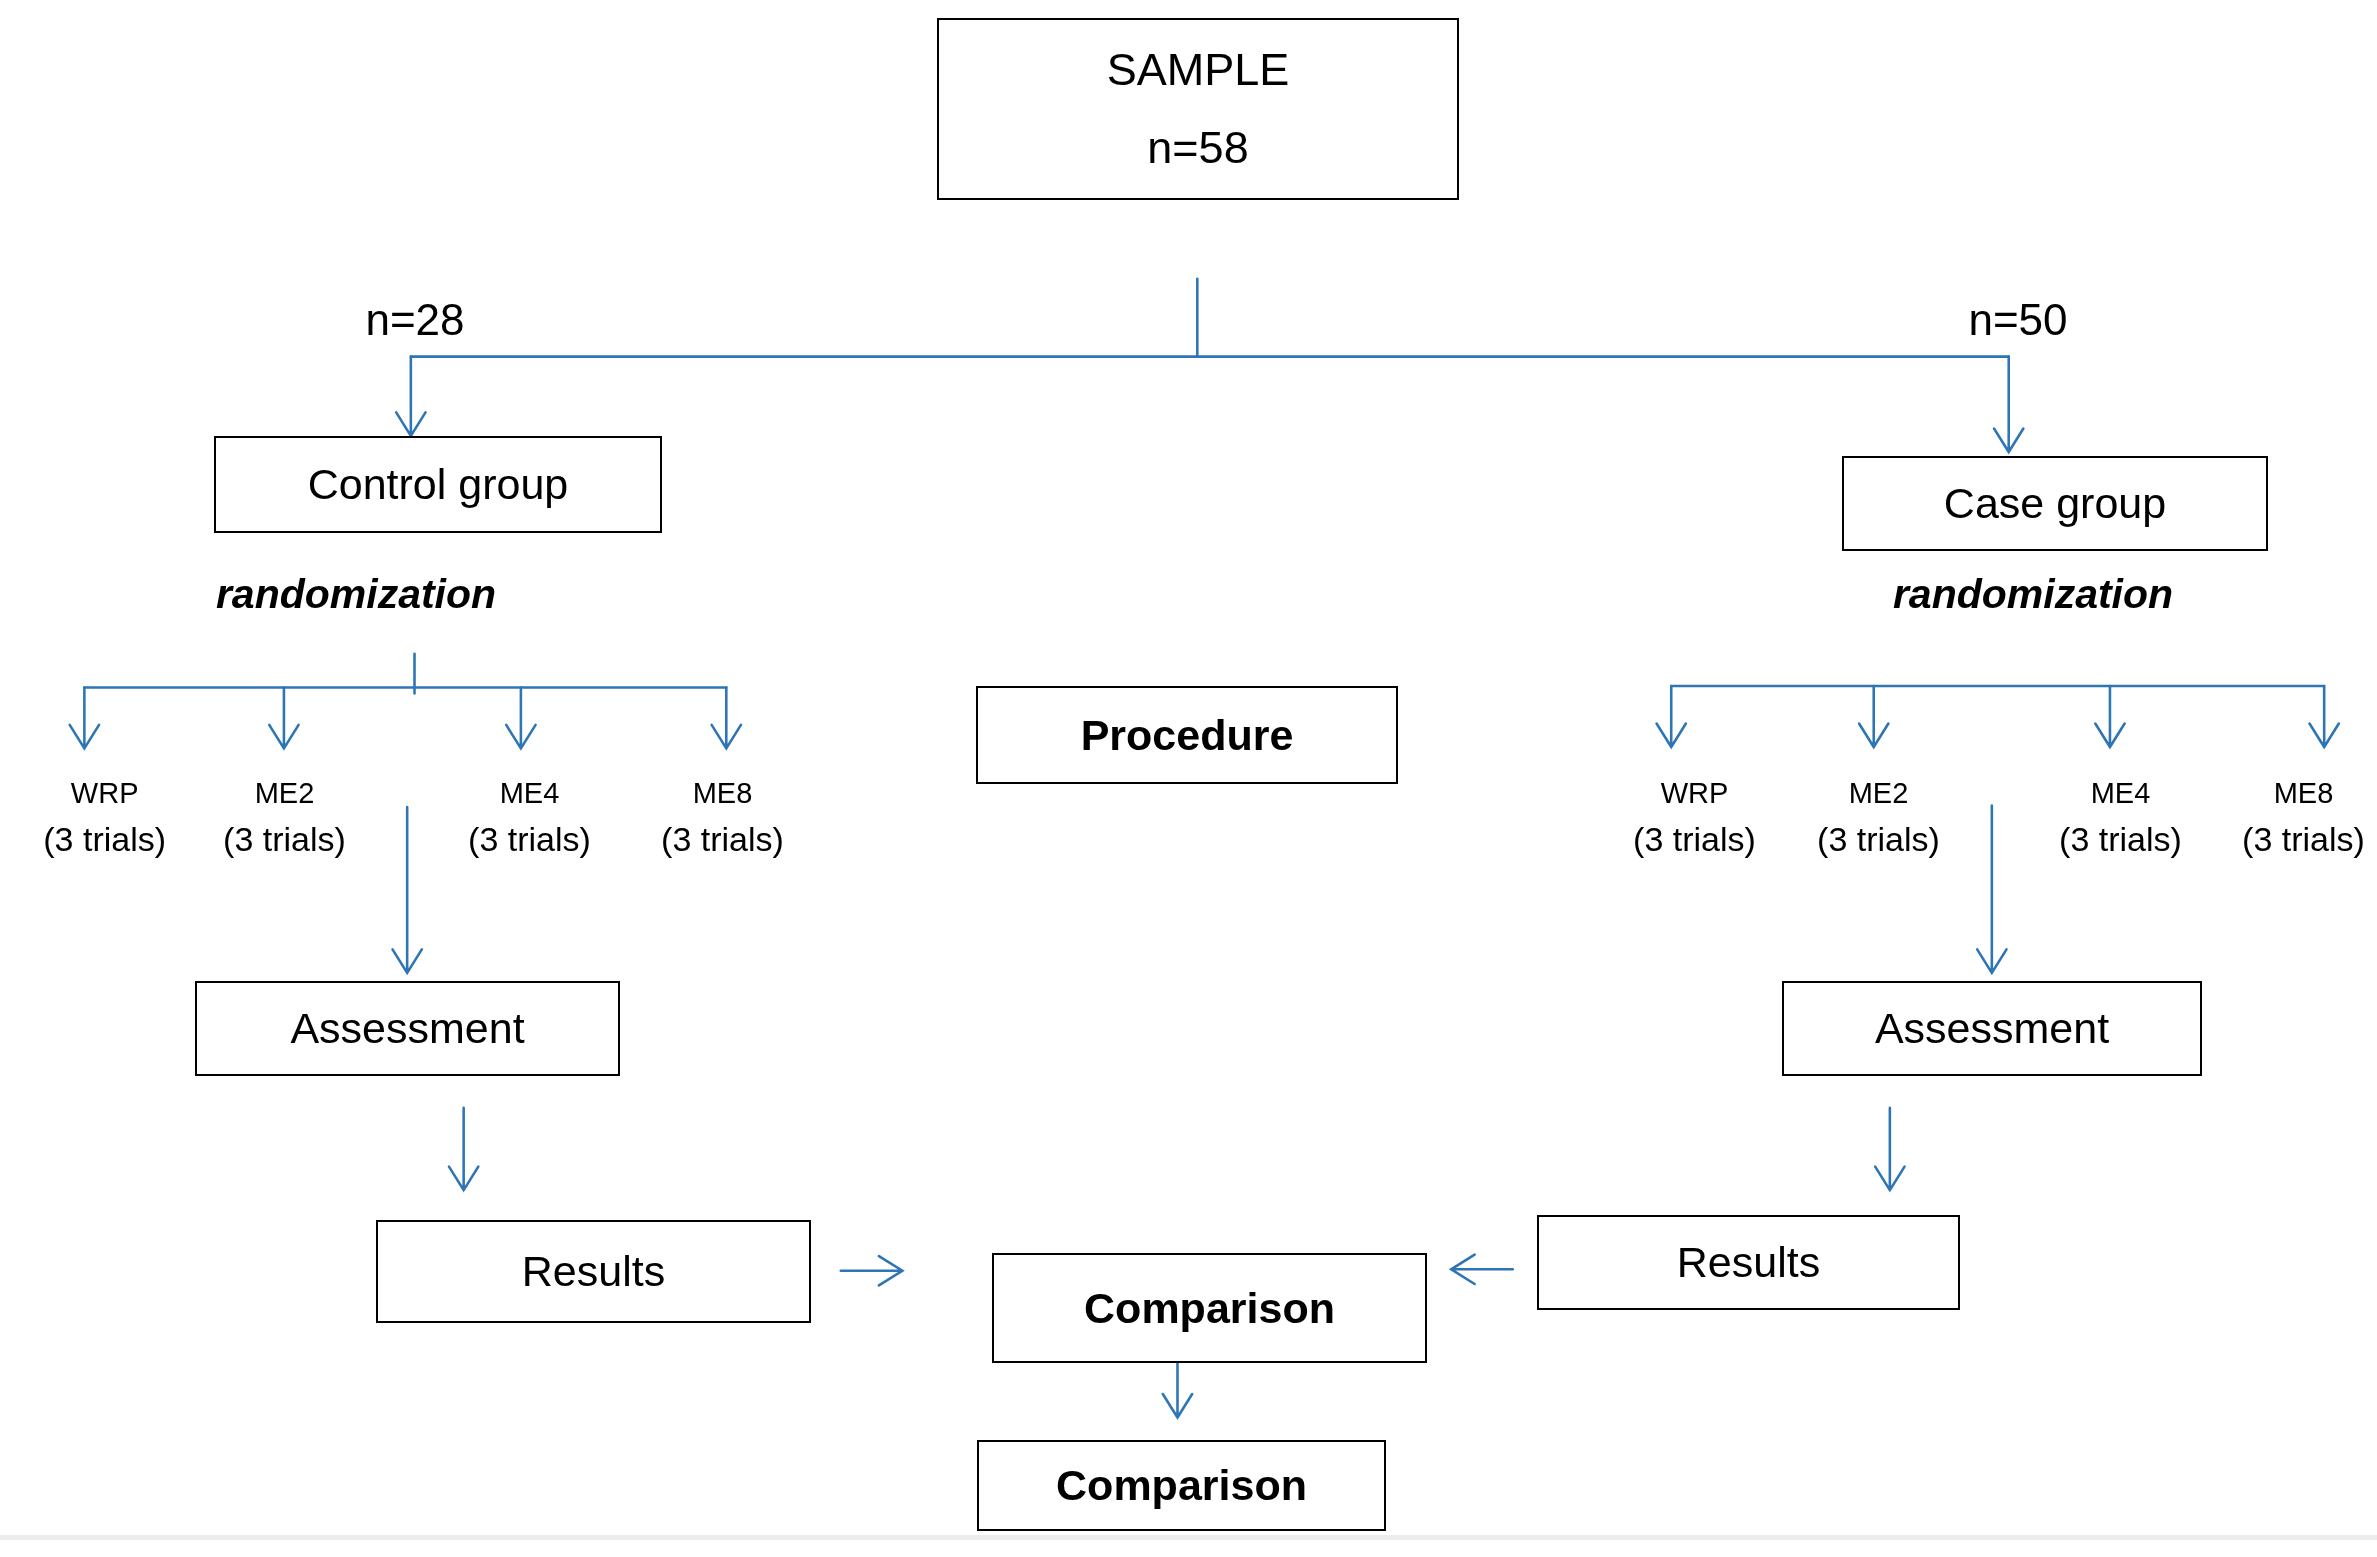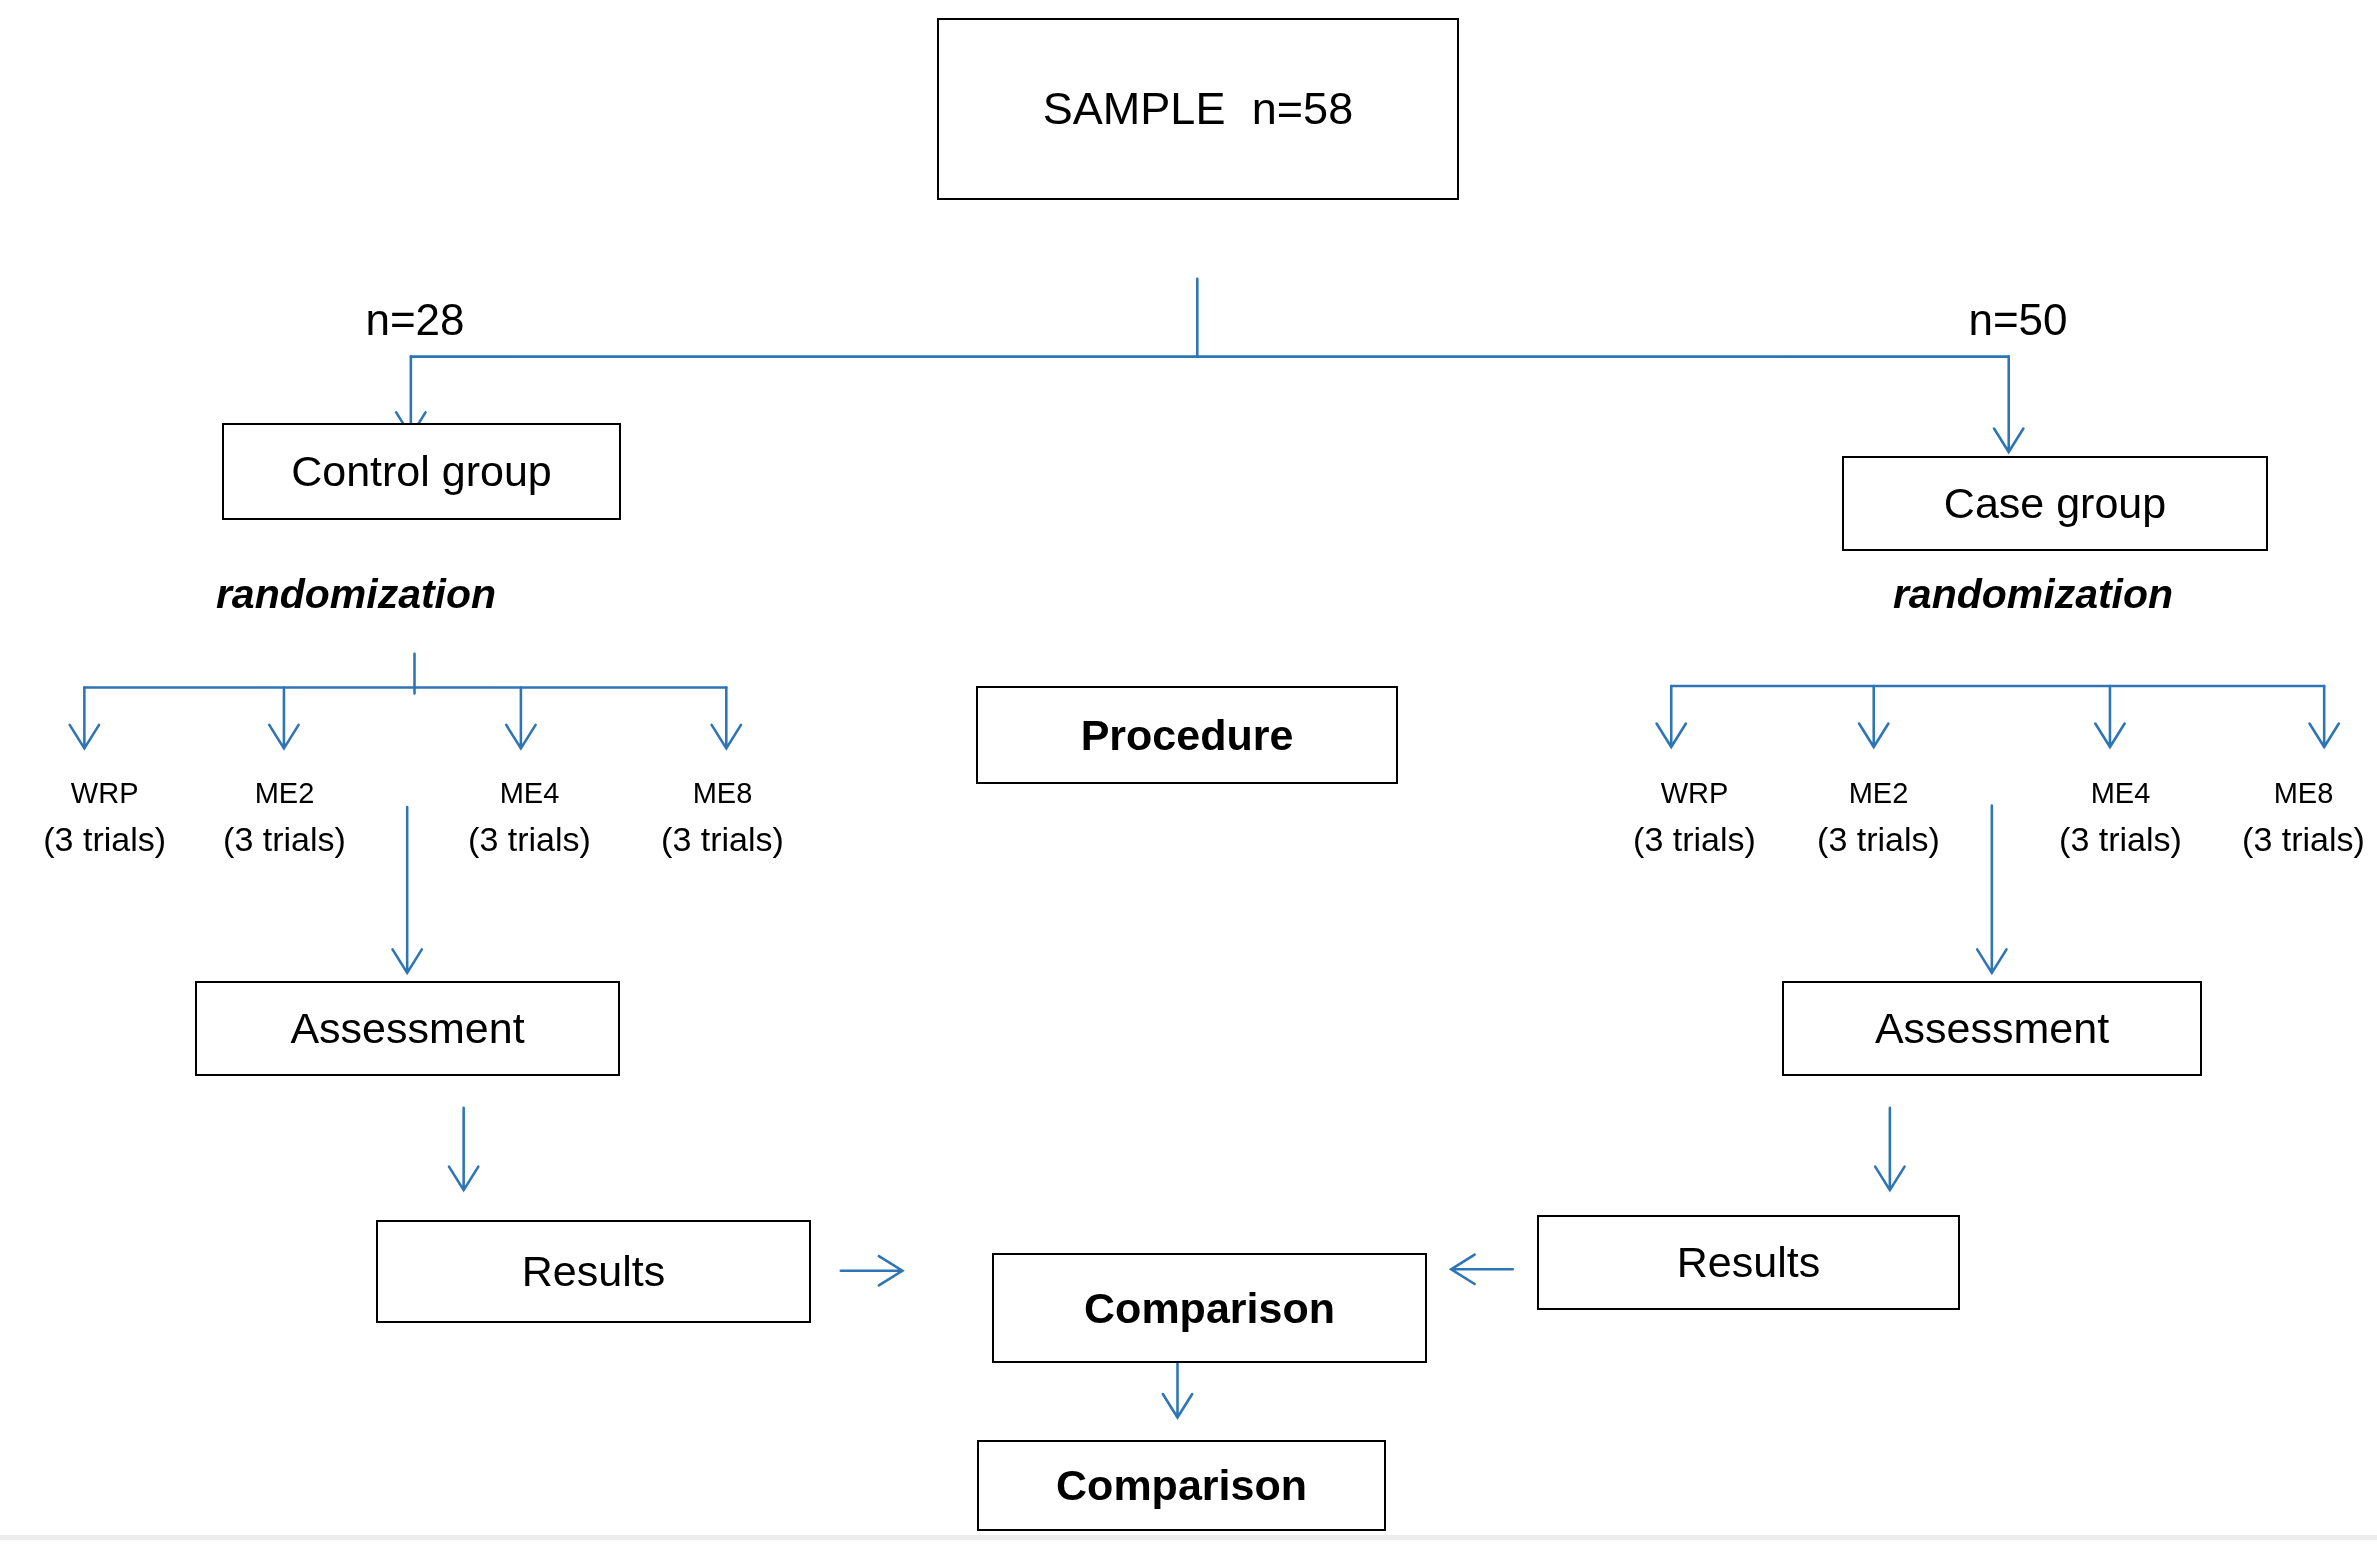--- a/index.html
+++ b/index.html
@@ -26,21 +26,21 @@
     box-sizing: border-box;
     border: 2.9px solid var(--box-border);
     background: var(--background);
     display: flex;
     align-items: center;
     justify-content: center;
     font-size: 43px;
     white-space: nowrap;
   }
   .box.bold { font-weight: bold; }
-  .box.stack { flex-direction: row; gap: 26.4px; font-size: 45px; }
+  .box.stack { flex-direction: column; gap: 26.4px; font-size: 45px; }
   .lbl { position: absolute; text-align: center; white-space: nowrap; }
   .count { font-size: 44px; }
   .rand { font-size: 41px; font-weight: bold; font-style: italic; }
   .arm { position: absolute; width: 205px; text-align: center; top: 769px; }
   .arm .name { display: block; font-size: 29px; line-height: 48px; }
   .arm .detail { display: block; font-size: 34px; line-height: 44px; }
   .divider { position: absolute; left: 0; top: 1535px; width: 100%; height: 5.1px; background: var(--divider); }
 </style>
 </head>
 <body>
@@ -76,21 +76,21 @@
   </svg>
 
   <div class="box stack" style="left:937px; top:18.3px; width:522px; height:182px;">
     <span>SAMPLE</span>
     <span>n=58</span>
   </div>
 
   <div class="lbl count" style="left:305px; top:295px; width:220px;">n=28</div>
   <div class="lbl count" style="left:1908px; top:295px; width:220px;">n=50</div>
 
-  <div class="box" style="left:214px; top:423px; width:399px; height:97px;margin-left:8px;">
+  <div class="box" style="left:214px; top:436px; width:448px; height:97px;">
     <span>Control group</span>
   </div>
   <div class="box" style="left:1842px; top:456px; width:426px; height:95px;">
     <span>Case group</span>
   </div>
 
   <div class="lbl rand" style="left:209px; top:571px; width:294px;">randomization</div>
   <div class="lbl rand" style="left:1886px; top:571px; width:294px;">randomization</div>
 
   <div class="arm" style="left:2.2px;">

